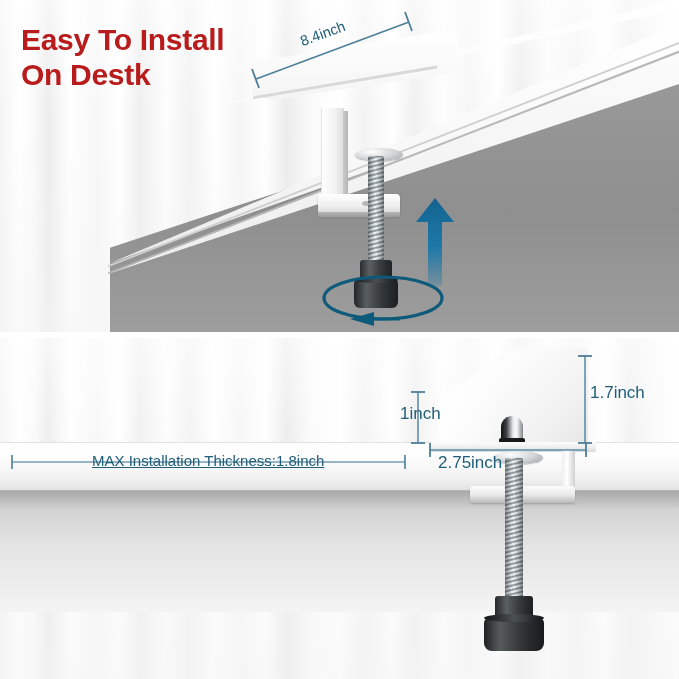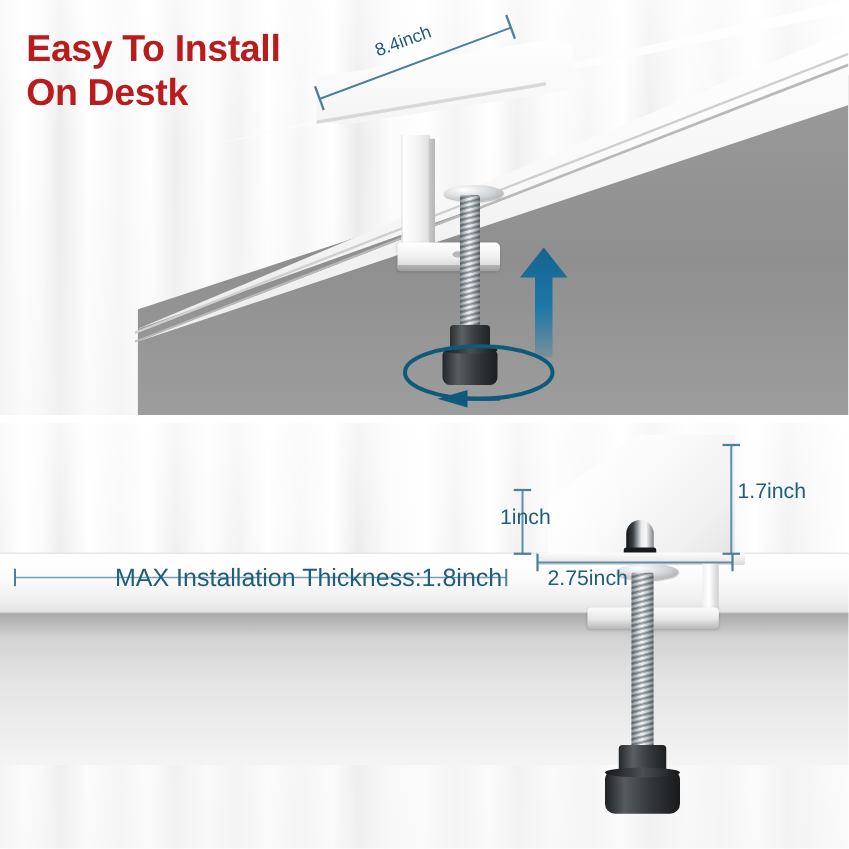--- a/index.html
+++ b/index.html
@@ -152,21 +152,21 @@
     border-radius:3px;}
   #knob-bot-b{position:absolute;left:484px;top:280px;width:60px;height:33px;
     background:linear-gradient(90deg,#1f2123,#565b5e 26%,#34383b 60%,#18191b);
     border-radius:5px 5px 8px 8px;}
   #knob-bot-b:after{content:"";position:absolute;left:0;top:-4px;width:60px;height:8px;
     background:linear-gradient(90deg,#141618,#4b5053,#141618);border-radius:50%;}
 
   
   .dim-label{position:absolute;color:#1f5d78;font-size:17px;white-space:nowrap;}
   #lbl-84{left:298px;top:34px;transform:rotate(-20deg);transform-origin:left top;font-size:14.5px;}
-  #lbl-max{left:92px;top:452px;font-size:20px;}
+  #lbl-max{left:92px;top:452px;font-size:15px;text-decoration:underline;}
   #lbl-1in{left:380px;top:404px;margin-left:20px;}
   #lbl-17in{left:590px;top:383px;}
   #lbl-275in{left:438px;top:453px;}
 
   
   #gap{position:absolute;left:0;top:332px;width:679px;height:6px;background:#ffffff;z-index:50;}
 </style>
 </head>
 <body>
 

